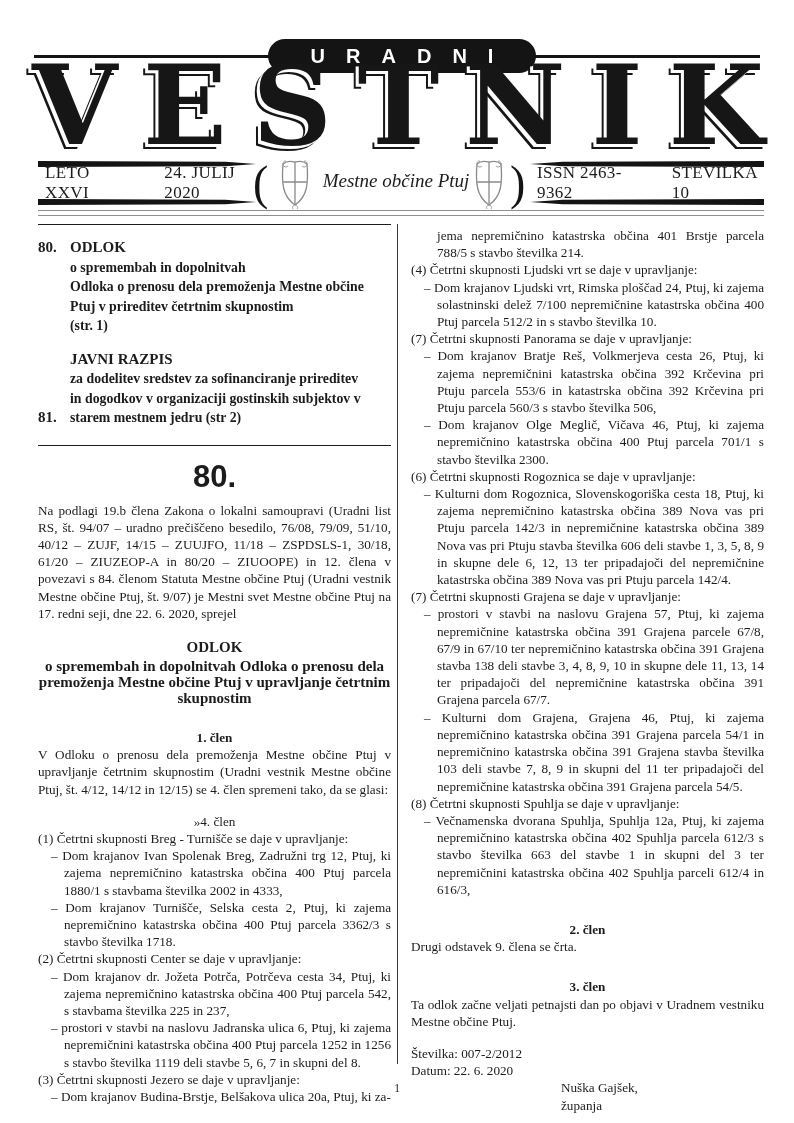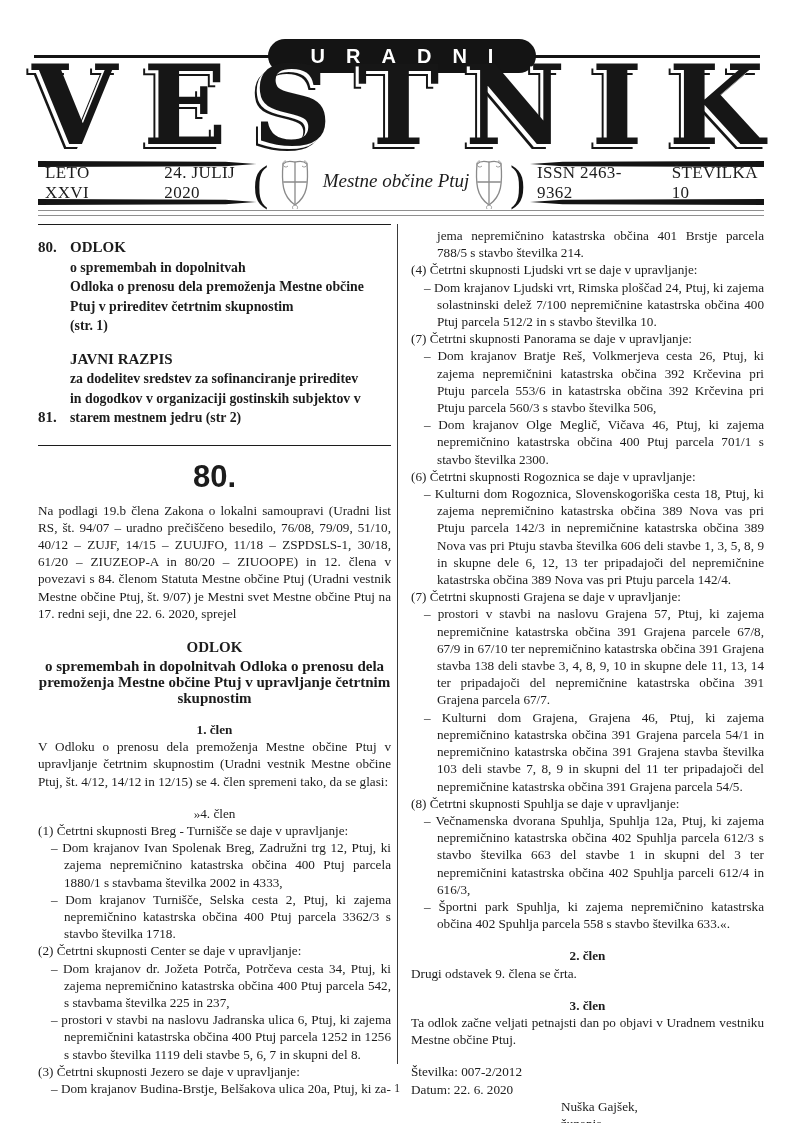--- a/index.html
+++ b/index.html
@@ -56,21 +56,21 @@
   .toc-title{font-size:15px;line-height:19.5px;}
   .toc-line{font-size:13.8px;line-height:19.5px;}
 
   
   .blk{margin:0;}
   .blk-article-number{text-align:center;font-family:"Liberation Sans",sans-serif;font-weight:bold;
                       font-size:31px;line-height:34px;margin:14px 0 8px;}
   .blk-para{text-align:justify;}
   .blk-h1{text-align:center;font-weight:bold;font-size:15px;line-height:21px;}
   .blk-h1sub{text-align:center;font-weight:bold;font-size:15px;line-height:16px;}
-  .blk-clen{text-align:center;font-weight:bold;}
+  .blk-clen{text-align:center;font-weight:bold;margin-top:8px;}
   .blk-center{text-align:center;}
   .blk-num-item{text-align:justify;}
   .blk-dash-item{padding-left:26px;text-indent:-13px;text-align:justify;}
   .blk-cont{padding-left:26px;text-align:justify;}
   .blk-plain{}
   .blk-sig{padding-left:150px;}
   .blk-gap{height:15px;}
 
   .page-num{position:absolute;left:0;right:0;top:1082px;text-align:center;font-size:11.5px;}
 </style>
@@ -180,21 +180,20 @@
         <div class="blk blk-num-item">(7) Četrtni skupnosti Panorama se daje v upravljanje:</div>
         <div class="blk blk-dash-item">– Dom krajanov Bratje Reš, Volkmerjeva cesta 26, Ptuj, ki zajema nepremičnini katastrska občina 392 Krčevina pri Ptuju parcela 553/6 in katastrska občina 392 Krčevina pri Ptuju parcela 560/3 s stavbo številka 506,</div>
         <div class="blk blk-dash-item">– Dom krajanov Olge Meglič, Vičava 46, Ptuj, ki zajema nepremičnino katastrska občina 400 Ptuj parcela 701/1 s stavbo številka 2300.</div>
         <div class="blk blk-num-item">(6) Četrtni skupnosti Rogoznica se daje v upravljanje:</div>
         <div class="blk blk-dash-item">– Kulturni dom Rogoznica, Slovenskogoriška cesta 18, Ptuj, ki zajema nepremičnino katastrska občina 389 Nova vas pri Ptuju parcela 142/3 in nepremičnine katastrska občina 389 Nova vas pri Ptuju stavba številka 606 deli stavbe 1, 3, 5, 8, 9 in skupne dele 6, 12, 13 ter pripadajoči del nepremičnine katastrska občina 389 Nova vas pri Ptuju parcela 142/4.</div>
         <div class="blk blk-num-item">(7) Četrtni skupnosti Grajena se daje v upravljanje:</div>
         <div class="blk blk-dash-item">– prostori v stavbi na naslovu Grajena 57, Ptuj, ki zajema nepremičnine katastrska občina 391 Grajena parcele 67/8, 67/9 in 67/10 ter nepremičnino katastrska občina 391 Grajena stavba 138 deli stavbe 3, 4, 8, 9, 10 in skupne dele 11, 13, 14 ter pripadajoči del nepremičnine katastrska občina 391 Grajena parcela 67/7.</div>
         <div class="blk blk-dash-item">– Kulturni dom Grajena, Grajena 46, Ptuj, ki zajema nepremičnino katastrska občina 391 Grajena parcela 54/1 in nepremičnino katastrska občina 391 Grajena stavba številka 103 deli stavbe 7, 8, 9 in skupni del 11 ter pripadajoči del nepremičnine katastrska občina 391 Grajena parcela 54/5.</div>
         <div class="blk blk-num-item">(8) Četrtni skupnosti Spuhlja se daje v upravljanje:</div>
         <div class="blk blk-dash-item">– Večnamenska dvorana Spuhlja, Spuhlja 12a, Ptuj, ki zajema nepremičnino katastrska občina 402 Spuhlja parcela 612/3 s stavbo številka 663 del stavbe 1 in skupni del 3 ter nepremičnini katastrska občina 402 Spuhlja parceli 612/4 in 616/3,</div>
-        <div class="blk blk-dash-item">– Športni park Spuhlja, ki zajema nepremičnino katastrska občina 402 Spuhlja parcela 558 s stavbo številka 633.«.</div>
         <div class="blk blk-gap"></div>
         <div class="blk blk-clen">2. člen</div>
         <div class="blk blk-para">Drugi odstavek 9. člena se črta.</div>
         <div class="blk blk-gap"></div>
         <div class="blk blk-clen">3. člen</div>
         <div class="blk blk-para">Ta odlok začne veljati petnajsti dan po objavi v Uradnem vestniku Mestne občine Ptuj.</div>
         <div class="blk blk-gap"></div>
         <div class="blk blk-plain">Številka: 007-2/2012</div>
         <div class="blk blk-plain">Datum: 22. 6. 2020</div>
         <div class="blk blk-sig">Nuška Gajšek,</div>

